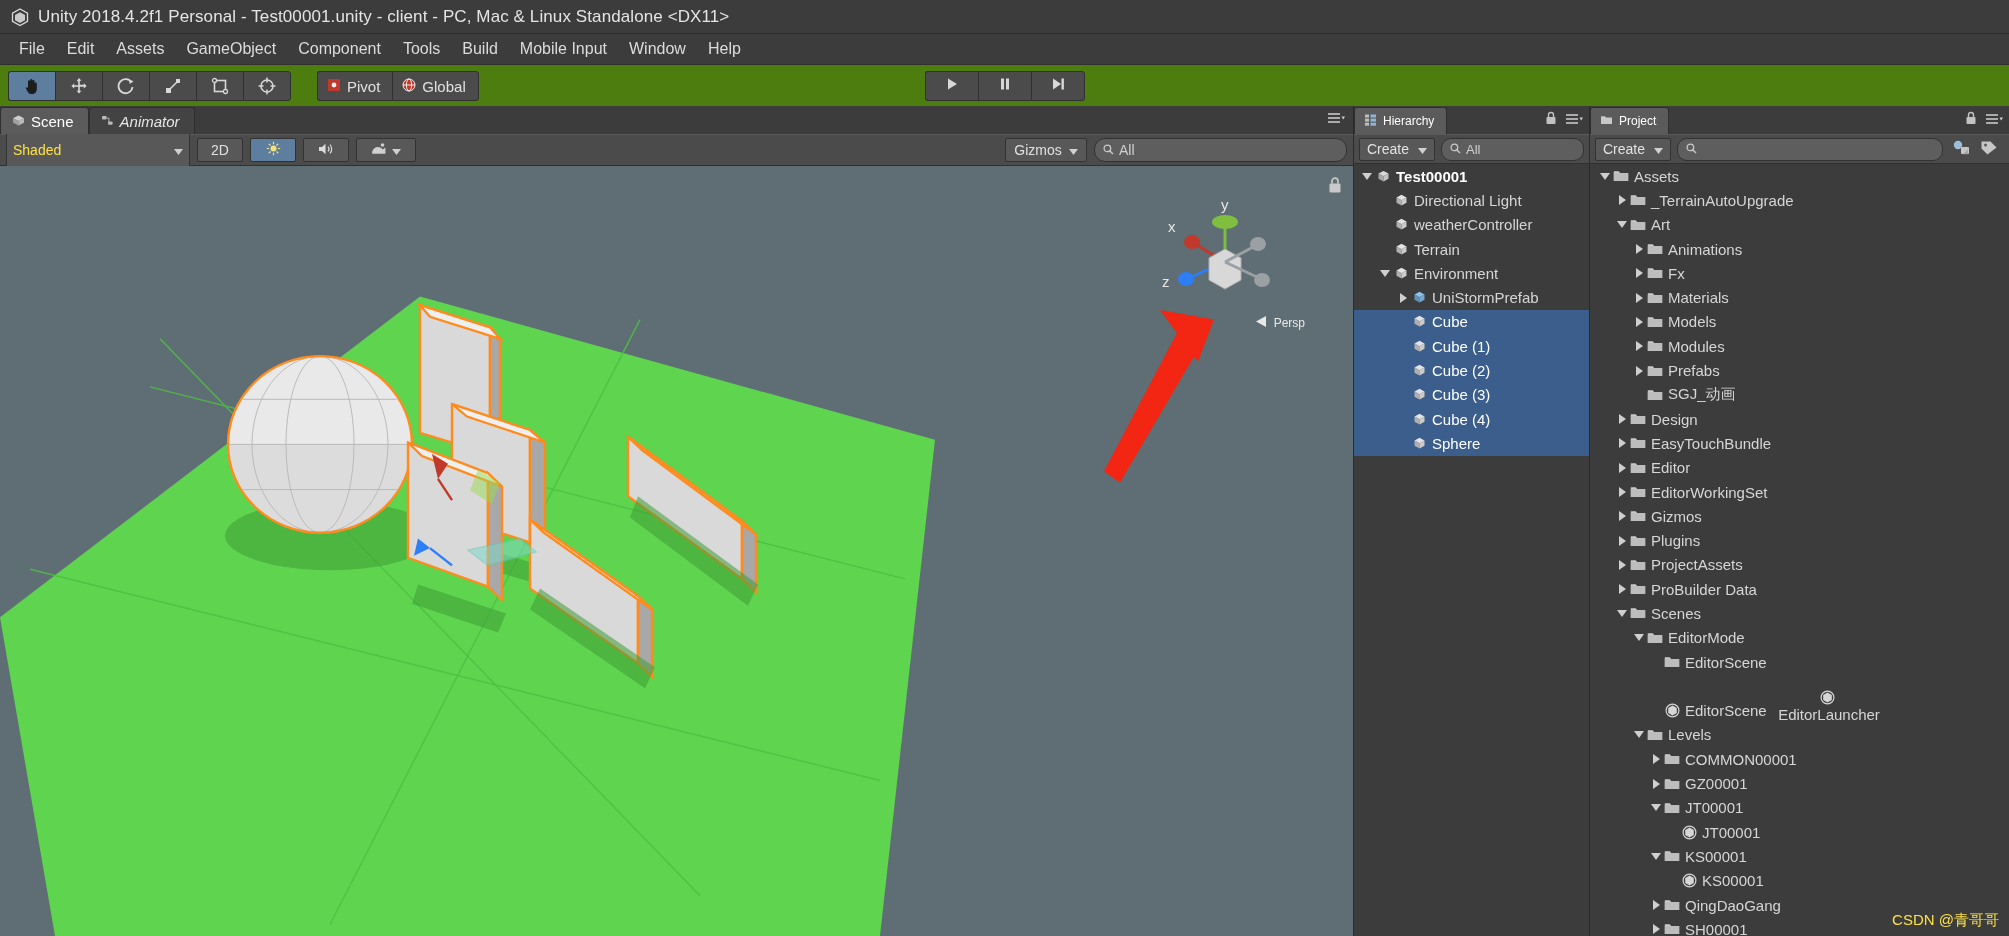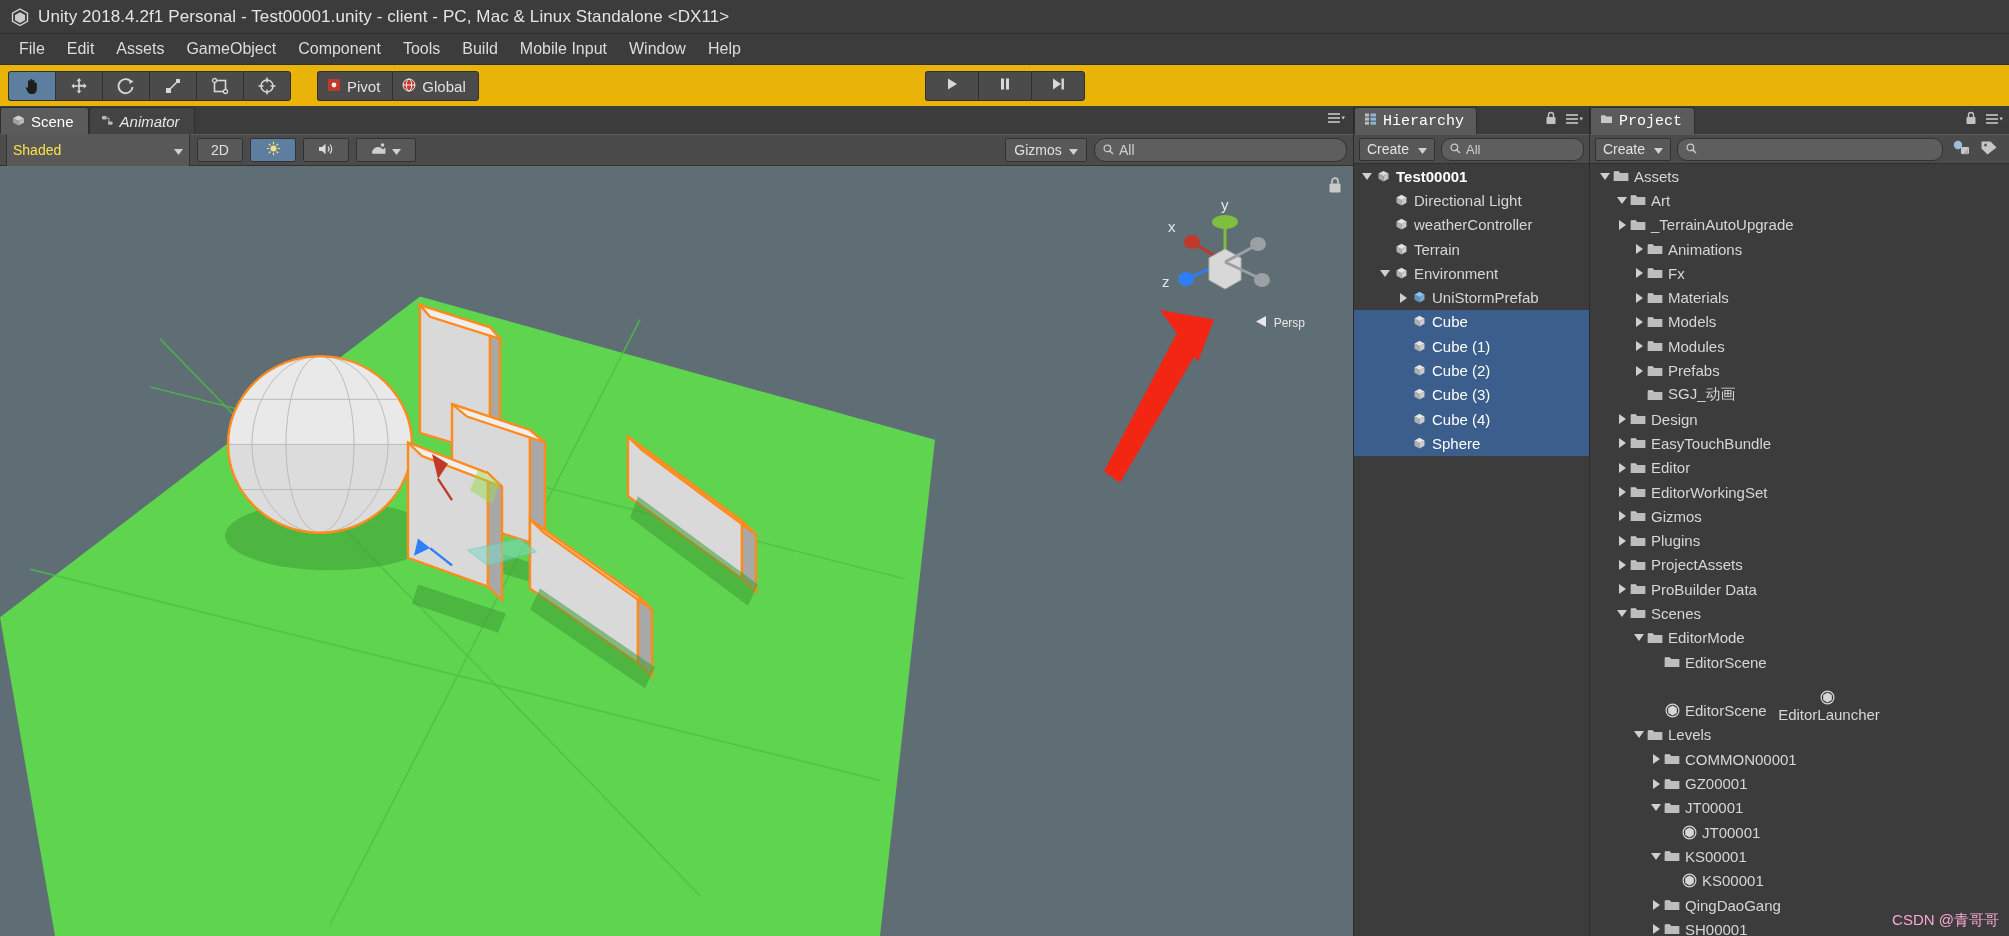--- a/index.html
+++ b/index.html
@@ -9,21 +9,21 @@
   
   .titlebar{height:33px;background:#3c3c3c;display:flex;align-items:center;padding-left:10px;border-bottom:1px solid #2d2d2d;}
   .unity-logo{width:20px;height:20px;margin-right:8px;flex:0 0 auto;}
   .title-text{font-size:17px;color:#e4e4e4;letter-spacing:.1px;}
 
   
   .menubar{height:30px;background:#3c3c3c;display:flex;align-items:center;padding-left:8px;border-bottom:1px solid #303030;}
   .menu-item{font-size:16px;color:#dcdcdc;padding:3px 11px;border-radius:2px;cursor:default;}
 
   
-  .toolbar{height:42px;background:#eab308;display:flex;align-items:center;padding:0 8px;position:relative;border-bottom:1px solid #2b2b2b;}
+  .toolbar{height:42px;background:#4d7c0f;display:flex;align-items:center;padding:0 8px;position:relative;border-bottom:1px solid #2b2b2b;}
   .tool-group{display:flex;align-items:center;}
   .tbtn{width:46px;height:28px;background:#4b4b4b;border:1px solid #303030;border-right-width:0;display:flex;align-items:center;justify-content:center;}
   .tbtn:first-child{border-radius:3px 0 0 3px;}
   .tbtn:last-child{border-right-width:1px;border-radius:0 3px 3px 0;}
   .tbtn.active{background:#5d7e9e;}
   .tbtn svg{display:block;}
   .pivot-group{display:flex;align-items:center;margin-left:26px;}
   .pbtn{height:28px;background:#4b4b4b;border:1px solid #303030;display:flex;align-items:center;gap:6px;padding:0 12px 0 9px;font-size:15px;color:#e0e0e0;}
   .pbtn.left{border-radius:3px 0 0 3px;border-right-width:0;}
   .pbtn.right{border-radius:0 3px 3px 0;}
@@ -46,38 +46,38 @@
   .dd{height:22px;background:#585858;border:1px solid #323232;border-radius:10px;display:flex;align-items:center;padding:15px 6px;font-size:14px;color:#fde047;gap:8px;}
   .sq{height:22px;min-width:30px;background:#585858;border:1px solid #323232;border-radius:2px;display:flex;align-items:center;justify-content:center;font-size:14px;color:#e0e0e0;padding:0 7px;}
   .sq.on{background:#5d7e9e;}
   .scene-spacer{flex:1;}
   .searchbox{height:22px;width:235px;background:#5e5e5e;border:1px solid #323232;border-radius:11px;display:flex;align-items:center;padding:0 8px;gap:5px;font-size:14px;color:#cfcfcf;}
   .viewport{position:relative;flex:1;overflow:hidden;background:#5f6d74;}
 
   
   .hier-panel{width:235px;background:#3c3c3c;display:flex;flex-direction:column;border-left:1px solid #2b2b2b;}
   .panel-head{height:28px;display:flex;align-items:flex-end;position:relative;background:#3c3c3c;}
-  .panel-tab{height:26px;display:flex;align-items:center;gap:6px;padding:0 12px 0 9px;font-size:15px;background:#5b5b5b;color:#fff;border:1px solid #2f2f2f;border-bottom:none;border-radius:3px 3px 0 0;font-family:Liberation Mono, monospace;}
+  .panel-tab{height:26px;display:flex;align-items:center;gap:6px;padding:0 12px 0 9px;font-size:12px;background:#5b5b5b;color:#fff;border:1px solid #2f2f2f;border-bottom:none;border-radius:3px 3px 0 0;}
   .panel-head-right{position:absolute;right:6px;bottom:5px;display:flex;align-items:center;gap:8px;}
   .panel-toolbar{height:28px;background:#4b4b4b;display:flex;align-items:center;gap:6px;padding:0 5px;border-top:1px solid #5a5a5a;border-bottom:1px solid #303030;}
   .createbtn{height:21px;background:#585858;border:1px solid #323232;border-radius:2px;display:flex;align-items:center;gap:9px;padding:0 7px;font-size:14px;color:#e2e2e2;}
   .tree{flex:1;overflow:hidden;background:#3c3c3c;position:relative;}
   .row{height:24px;display:flex;align-items:center;font-size:15px;color:#d6d6d6;white-space:nowrap;position:relative;}
   .row.sel{background:#3b5e8c;color:#fff;}
   .row.scene-root{font-weight:bold;color:#ffffff;}
   .arrow{width:14px;display:flex;align-items:center;justify-content:center;flex:0 0 14px;}
   .arrow svg{display:block;}
   .ico{width:18px;display:flex;align-items:center;justify-content:center;flex:0 0 18px;margin-right:4px;}
 
   
   .proj-panel{flex:1;background:#3c3c3c;display:flex;flex-direction:column;border-left:1px solid #2b2b2b;}
   .proj-tree{flex:1;background:#3c3c3c;overflow:hidden;position:relative;}
   .proj-search{flex:1;height:21px;background:#5e5e5e;border:1px solid #323232;border-radius:10px;display:flex;align-items:center;padding:0 8px;gap:5px;font-size:13px;color:#cfcfcf;}
 
-  .watermark{position:absolute;right:10px;bottom:6px;font-size:15px;color:#f9a8d4;}
+  .watermark{position:absolute;right:10px;bottom:6px;font-size:15px;color:#fde047;}
 </style>
 </head>
 <body>
 
 <div class="app">
 
   <div class="titlebar">
     <span class="unity-logo">
       <svg width="20" height="20" viewBox="0 0 20 20">
         <polygon points="10,2 17.5,6.2 17.5,14.3 10,18.5 2.5,14.3 2.5,6.2" fill="none" stroke="#d8d8d8" stroke-width="1.3"></polygon>
@@ -659,46 +659,46 @@
             <span class="ico">
               <svg width="16" height="14" viewBox="0 0 16 14">
                 <path d="M0.8 2.3h5l1.3 1.7H15.2V12H0.8z" fill="#c9c9c9"></path>
                 <path d="M0.8 4h14.4v8H0.8z" fill="#bdbdbd"></path>
               </svg>
             </span>
             <span>Assets</span>
           </div>
           <div class="row" style="height: 24.3px; padding-left: 25px;">
             <span class="arrow">
+              <svg width="9" height="10" viewBox="0 0 9 10">
+                <polygon points="1,0 8,5 1,10" fill="#cfcfcf"></polygon>
+              </svg>
+            </span>
+            <span class="ico">
+              <svg width="16" height="14" viewBox="0 0 16 14">
+                <path d="M0.8 2.3h5l1.3 1.7H15.2V12H0.8z" fill="#c9c9c9"></path>
+                <path d="M0.8 4h14.4v8H0.8z" fill="#bdbdbd"></path>
+              </svg>
+            </span>
+            <span>_TerrainAutoUpgrade</span>
+          </div>
+          <div class="row" style="height: 24.3px; padding-left: 25px;">
+            <span class="arrow">
               <svg width="10" height="9" viewBox="0 0 10 9">
                 <polygon points="0,1 10,1 5,8" fill="#cfcfcf"></polygon>
               </svg>
             </span>
             <span class="ico">
               <svg width="16" height="14" viewBox="0 0 16 14">
                 <path d="M0.8 2.3h5l1.3 1.7H15.2V12H0.8z" fill="#c9c9c9"></path>
                 <path d="M0.8 4h14.4v8H0.8z" fill="#bdbdbd"></path>
               </svg>
             </span>
             <span>Art</span>
           </div>
-          <div class="row" style="height: 24.3px; padding-left: 25px;">
-            <span class="arrow">
-              <svg width="9" height="10" viewBox="0 0 9 10">
-                <polygon points="1,0 8,5 1,10" fill="#cfcfcf"></polygon>
-              </svg>
-            </span>
-            <span class="ico">
-              <svg width="16" height="14" viewBox="0 0 16 14">
-                <path d="M0.8 2.3h5l1.3 1.7H15.2V12H0.8z" fill="#c9c9c9"></path>
-                <path d="M0.8 4h14.4v8H0.8z" fill="#bdbdbd"></path>
-              </svg>
-            </span>
-            <span>_TerrainAutoUpgrade</span>
-          </div>
           <div class="row" style="height: 24.3px; padding-left: 42px;">
             <span class="arrow">
               <svg width="9" height="10" viewBox="0 0 9 10">
                 <polygon points="1,0 8,5 1,10" fill="#cfcfcf"></polygon>
               </svg>
             </span>
             <span class="ico">
               <svg width="16" height="14" viewBox="0 0 16 14">
                 <path d="M0.8 2.3h5l1.3 1.7H15.2V12H0.8z" fill="#c9c9c9"></path>
                 <path d="M0.8 4h14.4v8H0.8z" fill="#bdbdbd"></path>

